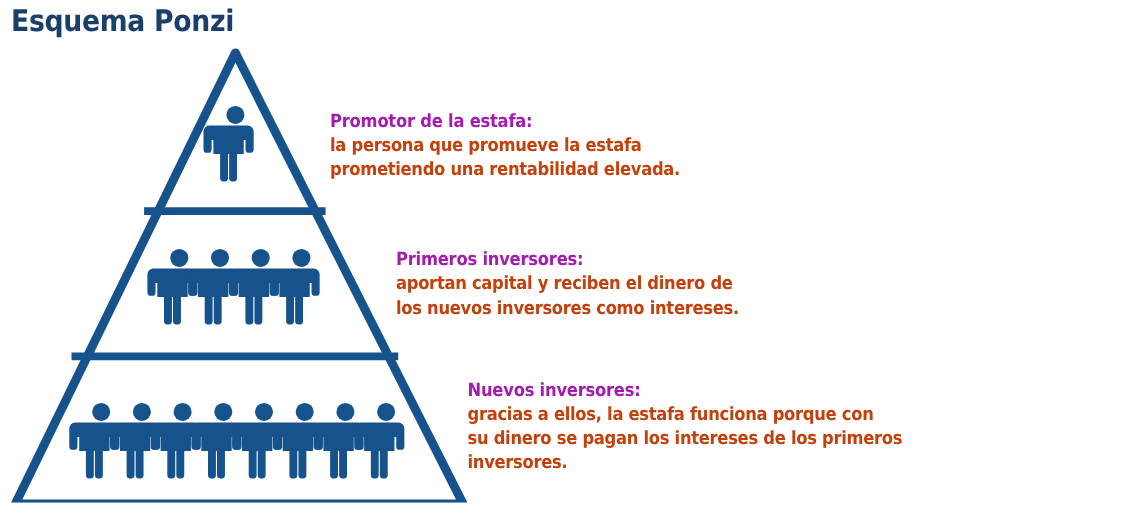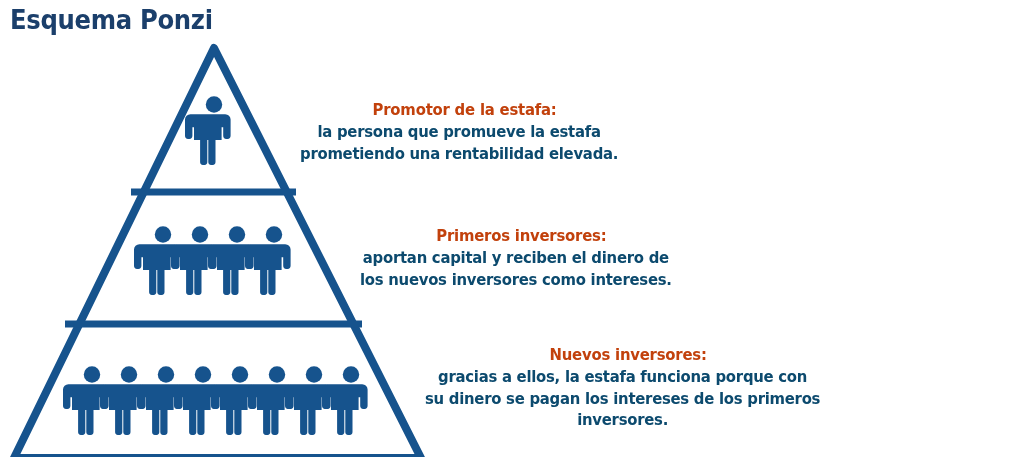--- a/index.html
+++ b/index.html
@@ -10,21 +10,20 @@
   }
   body {
     font-family: "Liberation Sans", sans-serif;
   }
   #canvas {
     position: relative;
     width: 1024px;
     height: 457px;
     background: #ffffff;
     overflow: hidden;
-    text-align: center;
   }
 
   
   #page-title {
     position: absolute;
     left: 10px;
     top: 4px;
     font-size: 27px;
     font-weight: bold;
     letter-spacing: -0.3px;
@@ -46,29 +45,28 @@
   
   .callout {
     position: absolute;
     font-family: "DejaVu Sans", sans-serif;
     font-stretch: condensed;
     line-height: 1.32;
     white-space: nowrap;
   }
   .callout .ct-head {
     display: block;
-    color: #c2410c;
+    color: #a21caf;
     font-weight: bold;
     font-size: 16.5px;
     letter-spacing: -0.2px;
-    margin-left: 11px;
   }
   .callout .ct-line {
     display: block;
-    color: #0c4a6e;
+    color: #c2410c;
     font-weight: 600;
     font-size: 16.5px;
     letter-spacing: -0.25px;
   }
 
   #callout-promotor  { left: 300px; top: 99px; }
   #callout-primeros  { left: 360px; top: 225px; }
   #callout-nuevos    { left: 425px; top: 344px; }
 </style>
 </head>

